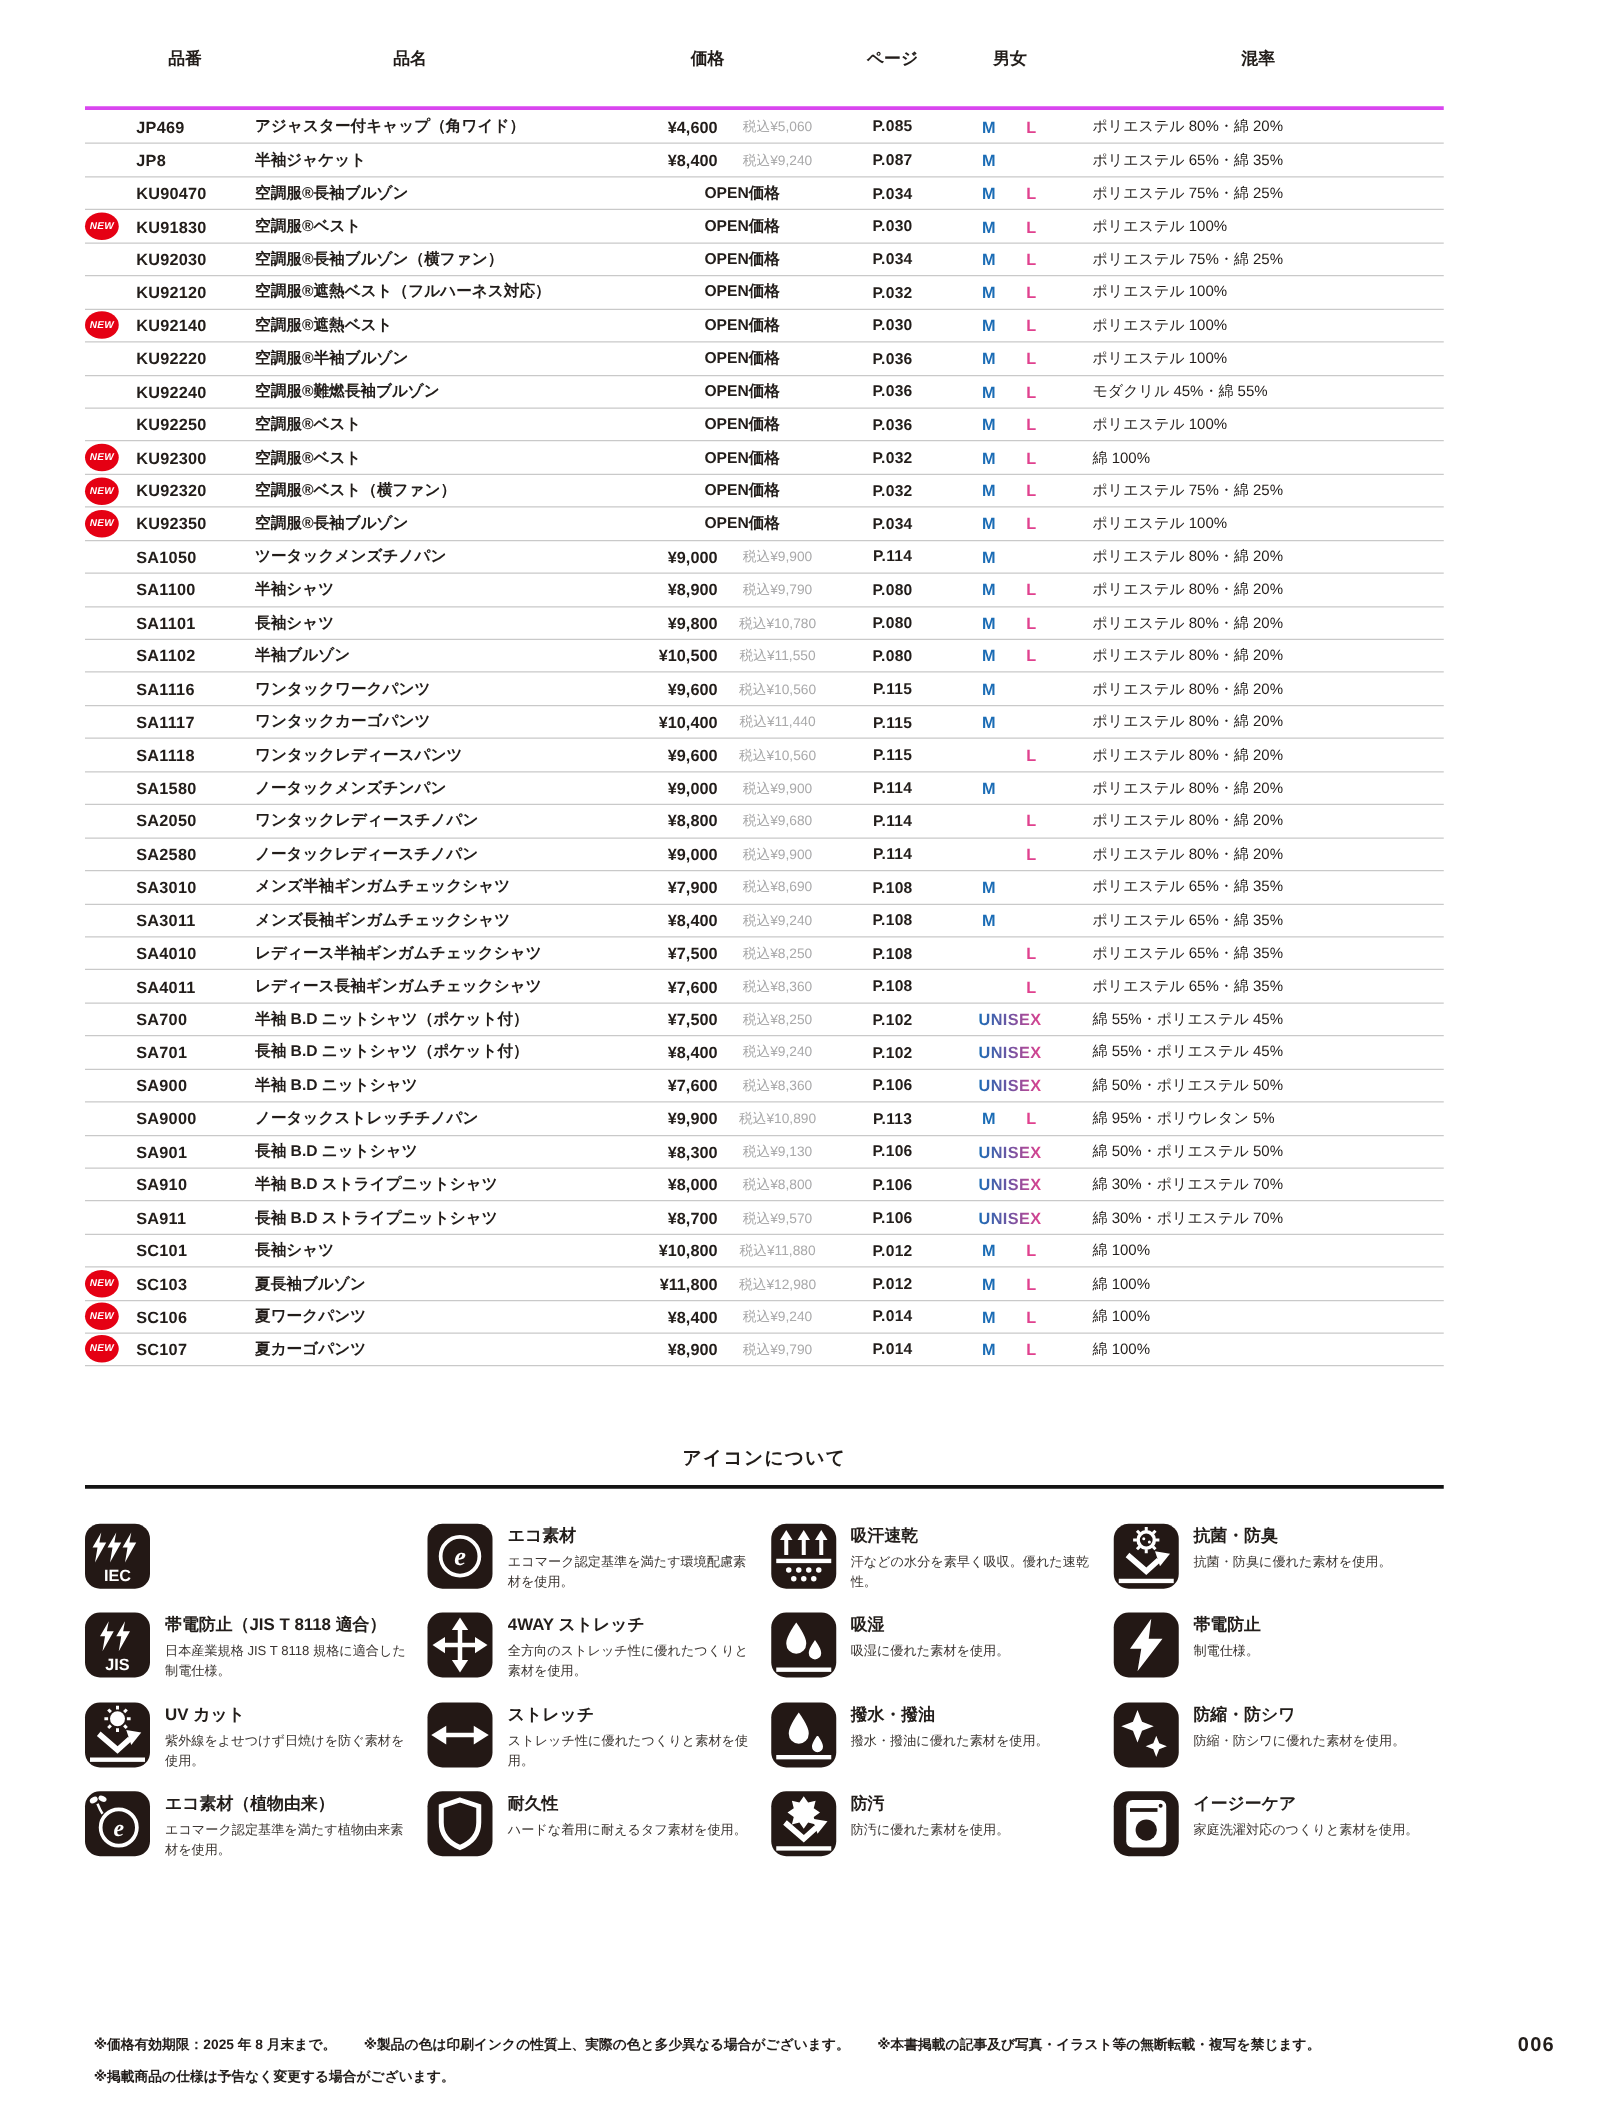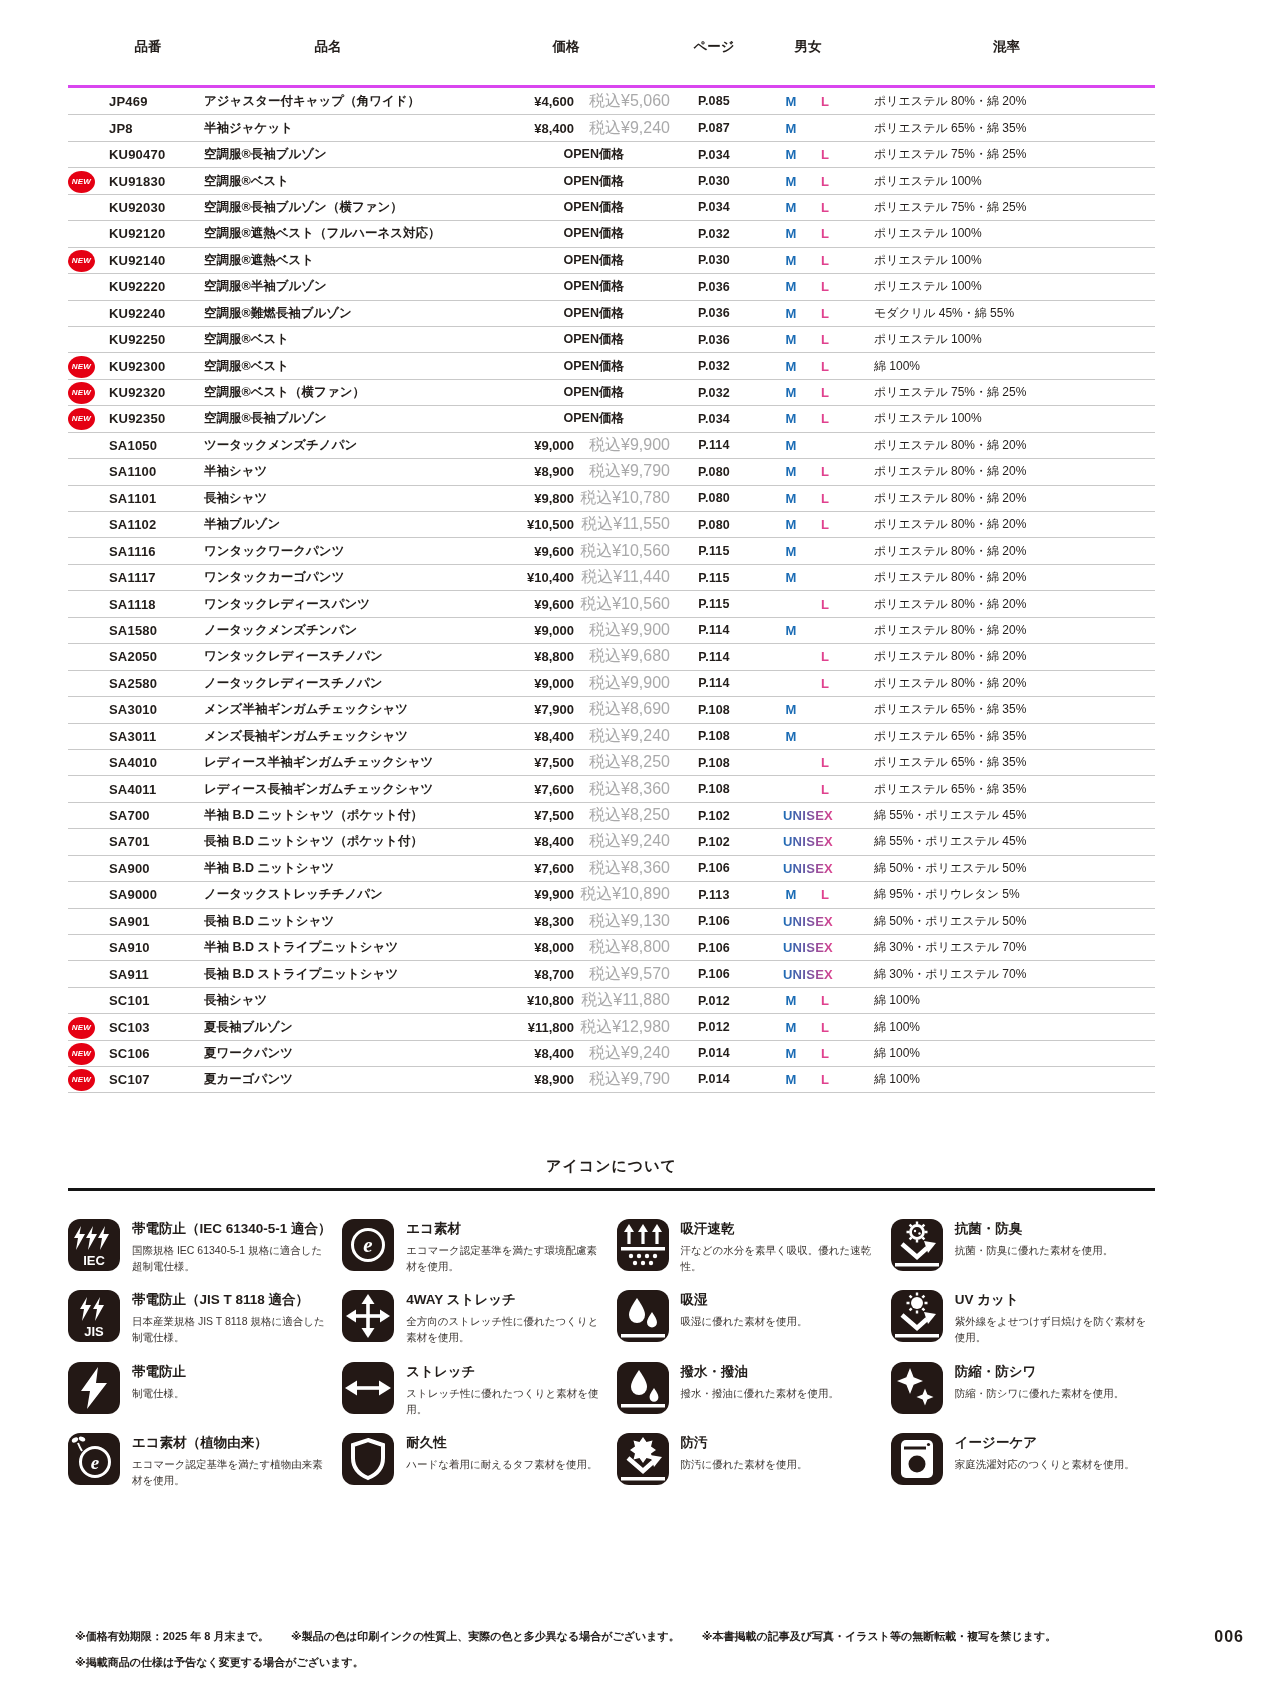--- a/index.html
+++ b/index.html
@@ -32,21 +32,21 @@
   #rows .row:last-child{border-bottom:1px solid var(--rule);}
 
   .badge-new{
     display:inline-block; width:27px; height:22px; border-radius:50%;
     background:var(--new); color:#fff; font-size:8px; font-weight:800; font-style:italic;
     line-height:22px; text-align:center; letter-spacing:.2px;
   }
   .code{font-size:13px; font-weight:700; padding-left:7px; letter-spacing:.2px;}
   .pname{font-size:12.5px; font-weight:700; padding-left:10px; white-space:nowrap; overflow:hidden;}
   .price{font-size:13px; font-weight:700; text-align:right; white-space:nowrap;}
-  .tax{font-size:16px; color:var(--taxgray); text-align:right; white-space:nowrap;}
+  .tax{font-size:11px; color:var(--taxgray); text-align:center; white-space:nowrap;}
   .openprice{font-size:12.5px; font-weight:700; text-align:right; padding-right:46px; white-space:nowrap;}
   .pageref{font-size:12.5px; font-weight:600; text-align:center; letter-spacing:.2px;}
   .gender{display:flex; justify-content:center; align-items:center; gap:8px;}
   .gslot{width:26px; text-align:center; font-size:13px; font-weight:800;}
   .g-m{color:var(--male);} .g-l{color:var(--female);}
   .unisex{
     font-size:13px; font-weight:800; letter-spacing:.3px;
     background:linear-gradient(90deg,var(--male) 0%,#7b52a0 55%,var(--female) 100%);
     -webkit-background-clip:text; background-clip:text; color:transparent;
   }
@@ -566,24 +566,20 @@
   <div class="icon-rule"></div>
   <div class="icon-grid" id="icon-grid">
       <div class="icell">
         <div class="tile">
           <svg viewBox="0 0 52 52">
             <polygon fill="#fff" points="13,7 6,19 10,19 8,31 17,15 11.5,15"></polygon>
             <polygon fill="#fff" points="25,7 18,19 22,19 20,31 29,15 23.5,15"></polygon>
             <polygon fill="#fff" points="37,7 30,19 34,19 32,31 41,15 35.5,15"></polygon>
             <text x="26" y="46" font-size="13" font-weight="bold" text-anchor="middle" fill="#fff" font-family="Liberation Sans,sans-serif">IEC</text>
           </svg>
-        </div>
-        <div class="itext">
-          <div class="ititle">帯電防止（IEC 61340-5-1 適合）</div>
-          <div class="idesc">国際規格 IEC 61340-5-1 規格に適合した超制電仕様。</div>
         </div>
       </div>
       <div class="icell">
         <div class="tile">
           <svg viewBox="0 0 52 52">
             <circle cx="26" cy="26" r="15.5" stroke="#fff" stroke-width="3" fill="none"></circle>
             <text x="26" y="33" font-size="21" font-style="italic" font-weight="bold" text-anchor="middle" fill="#fff" font-family="Liberation Serif,serif">e</text>
           </svg>
         </div>
         <div class="itext">
@@ -677,20 +673,31 @@
           </svg>
         </div>
         <div class="itext">
           <div class="ititle">吸湿</div>
           <div class="idesc">吸湿に優れた素材を使用。</div>
         </div>
       </div>
       <div class="icell">
         <div class="tile">
           <svg viewBox="0 0 52 52">
+            <polygon fill="#fff" points="30,5 13,29 22,29 19,47 39,21 28,21"></polygon>
+          </svg>
+        </div>
+        <div class="itext">
+          <div class="ititle">帯電防止</div>
+          <div class="idesc">制電仕様。</div>
+        </div>
+      </div>
+      <div class="icell">
+        <div class="tile">
+          <svg viewBox="0 0 52 52">
             <circle cx="26" cy="13" r="6" fill="#fff"></circle>
             <line x1="33.5" y1="13" x2="36.5" y2="13" stroke="#fff" stroke-width="2.4"></line>
             <line x1="31.303300858899107" y1="18.303300858899107" x2="33.42462120245875" y2="20.42462120245875" stroke="#fff" stroke-width="2.4"></line>
             <line x1="26" y1="20.5" x2="26" y2="23.5" stroke="#fff" stroke-width="2.4"></line>
             <line x1="20.696699141100893" y1="18.303300858899107" x2="18.57537879754125" y2="20.42462120245875" stroke="#fff" stroke-width="2.4"></line>
             <line x1="18.5" y1="13.000000000000002" x2="15.5" y2="13.000000000000002" stroke="#fff" stroke-width="2.4"></line>
             <line x1="20.696699141100893" y1="7.696699141100894" x2="18.575378797541248" y2="5.575378797541251" stroke="#fff" stroke-width="2.4"></line>
             <line x1="26" y1="5.5" x2="25.999999999999996" y2="2.5" stroke="#fff" stroke-width="2.4"></line>
             <line x1="31.303300858899107" y1="7.6966991411008925" x2="33.424621202458745" y2="5.57537879754125" stroke="#fff" stroke-width="2.4"></line>
             <path d="M11 25 L26 38 L36 29" stroke="#fff" stroke-width="4.5" fill="none"></path>
@@ -699,31 +706,20 @@
           </svg>
         </div>
         <div class="itext">
           <div class="ititle">UV カット</div>
           <div class="idesc">紫外線をよせつけず日焼けを防ぐ素材を使用。</div>
         </div>
       </div>
       <div class="icell">
         <div class="tile">
           <svg viewBox="0 0 52 52">
-            <polygon fill="#fff" points="30,5 13,29 22,29 19,47 39,21 28,21"></polygon>
-          </svg>
-        </div>
-        <div class="itext">
-          <div class="ititle">帯電防止</div>
-          <div class="idesc">制電仕様。</div>
-        </div>
-      </div>
-      <div class="icell">
-        <div class="tile">
-          <svg viewBox="0 0 52 52">
             <rect x="12" y="24.2" width="28" height="3.6" fill="#fff"></rect>
             <polygon fill="#fff" points="3,26 15,18.5 15,33.5"></polygon>
             <polygon fill="#fff" points="49,26 37,18.5 37,33.5"></polygon>
           </svg>
         </div>
         <div class="itext">
           <div class="ititle">ストレッチ</div>
           <div class="idesc">ストレッチ性に優れたつくりと素材を使用。</div>
         </div>
       </div>

